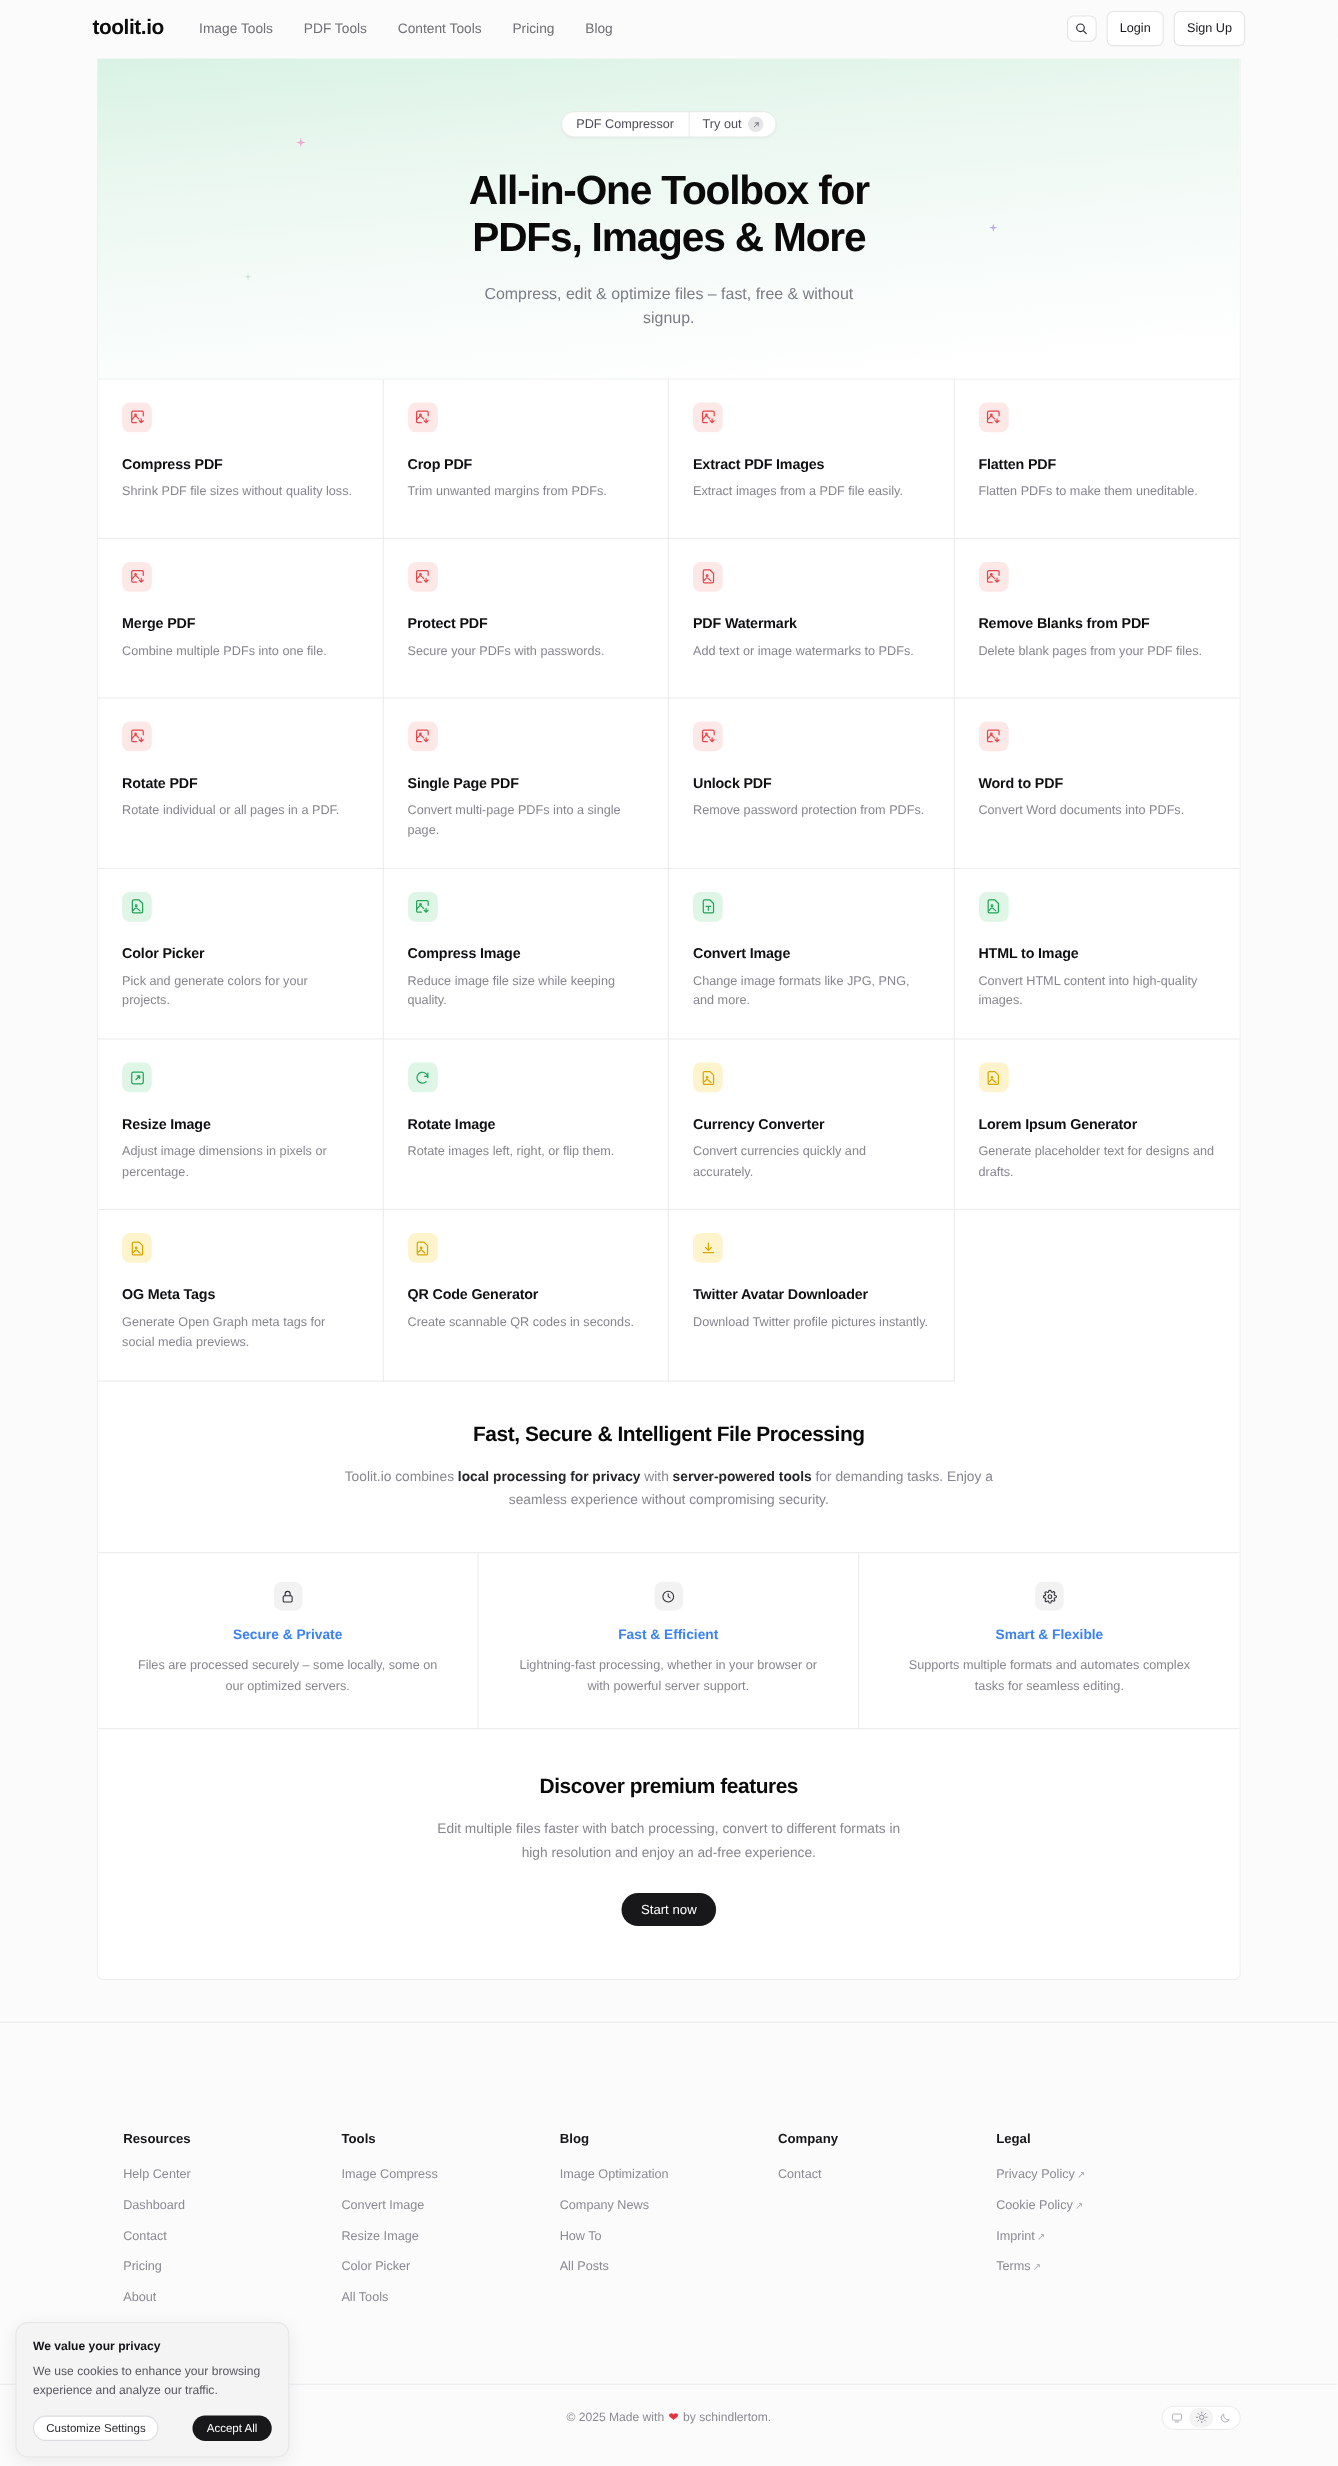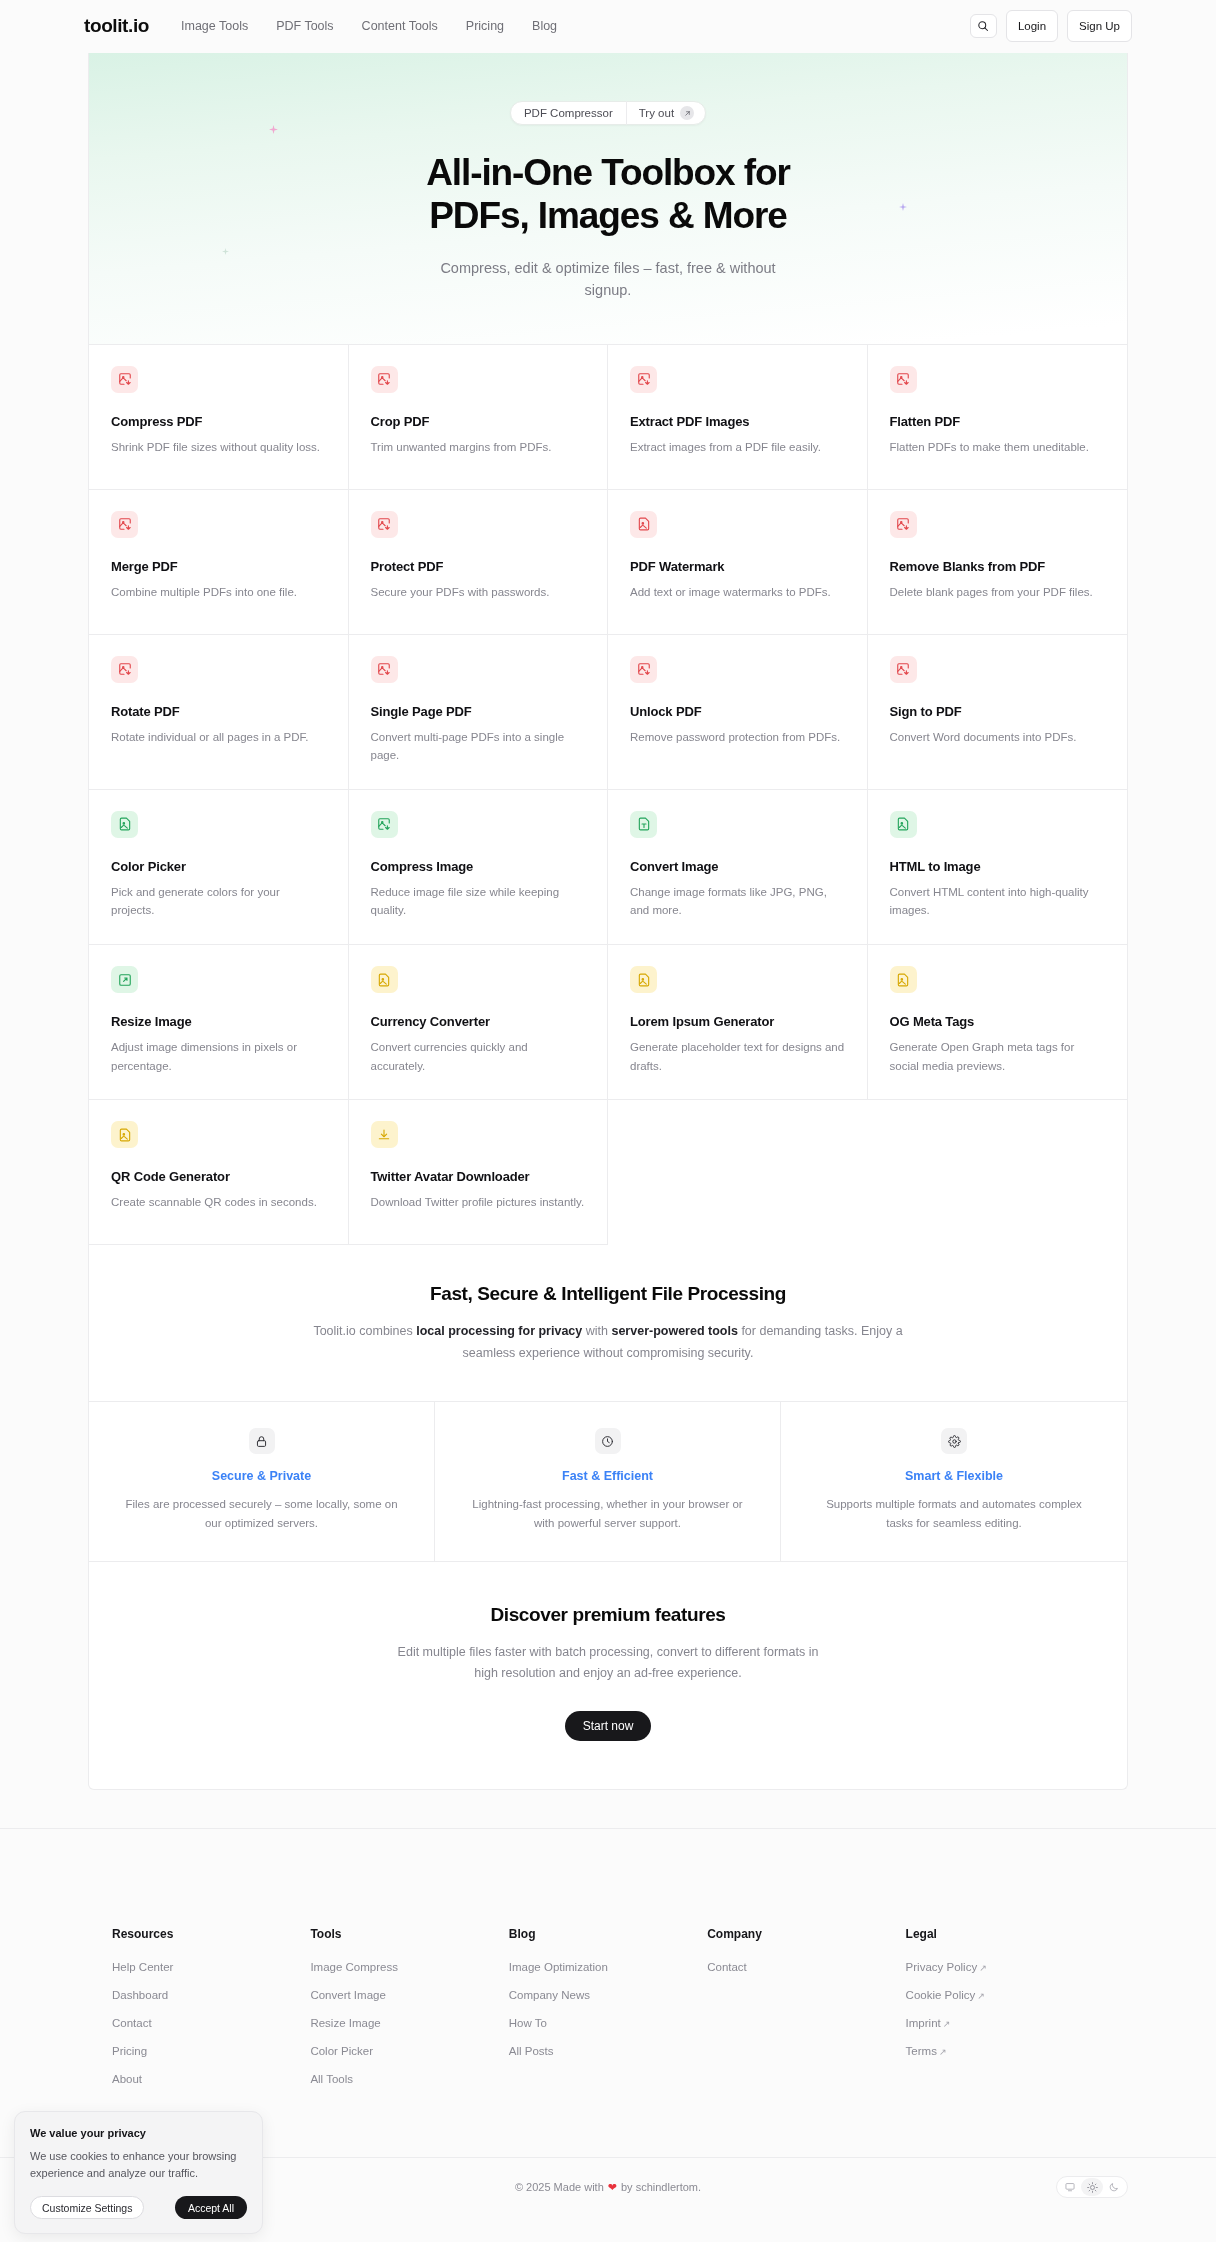--- a/index.html
+++ b/index.html
@@ -549,21 +549,21 @@
       </div>
       <div class="tool-card">
         <div class="tool-icon rose">
           <svg width="14" height="14" viewBox="0 0 24 24" fill="none" stroke="#e2464b" stroke-width="1.9" stroke-linecap="round" stroke-linejoin="round">
             <path d="M10.3 21H5a2 2 0 01-2-2V5a2 2 0 012-2h14a2 2 0 012 2v5.3"></path>
             <circle cx="9" cy="9" r="1.2"></circle>
             <path d="M21 15v6m-3-3l3 3 3-3" transform="translate(-3.2,0)"></path>
             <path d="M3 16l4.5-4.5a2 2 0 012.8 0L14 15"></path>
           </svg>
         </div>
-        <div class="tool-title">Sign to PDF</div>
+        <div class="tool-title">Word to PDF</div>
         <div class="tool-desc">Convert Word documents into PDFs.</div>
       </div>
       <div class="tool-card">
         <div class="tool-icon green">
           <svg width="14" height="14" viewBox="0 0 24 24" fill="none" stroke="#22a35a" stroke-width="1.9" stroke-linecap="round" stroke-linejoin="round">
             <path d="M14.5 2H6a2 2 0 00-2 2v16a2 2 0 002 2h12a2 2 0 002-2V7.5L14.5 2z"></path>
             <circle cx="10" cy="11" r="1.3"></circle>
             <path d="M5.5 18l3.3-3.3a1.6 1.6 0 012.2 0L16 19"></path>
           </svg>
         </div>
@@ -605,20 +605,30 @@
       </div>
       <div class="tool-card">
         <div class="tool-icon green">
           <svg width="14" height="14" viewBox="0 0 24 24" fill="none" stroke="#22a35a" stroke-width="1.9" stroke-linecap="round" stroke-linejoin="round">
             <rect x="3" y="3" width="18" height="18" rx="2.2"></rect>
             <path d="M9.6 14.4L15.4 8.6M15.4 8.6h-4M15.4 8.6v4"></path>
           </svg>
         </div>
         <div class="tool-title">Resize Image</div>
         <div class="tool-desc">Adjust image dimensions in pixels or percentage.</div>
+      </div>
+      <div class="tool-card">
+        <div class="tool-icon green">
+          <svg width="14" height="14" viewBox="0 0 24 24" fill="none" stroke="#22a35a" stroke-width="1.9" stroke-linecap="round" stroke-linejoin="round">
+            <path d="M20.5 11.5a8.5 8.5 0 10-2.6 6.2"></path>
+            <path d="M20.5 4.5v5h-5"></path>
+          </svg>
+        </div>
+        <div class="tool-title">Rotate Image</div>
+        <div class="tool-desc">Rotate images left, right, or flip them.</div>
       </div>
       <div class="tool-card">
         <div class="tool-icon amber">
           <svg width="14" height="14" viewBox="0 0 24 24" fill="none" stroke="#d6a700" stroke-width="1.9" stroke-linecap="round" stroke-linejoin="round">
             <path d="M14.5 2H6a2 2 0 00-2 2v16a2 2 0 002 2h12a2 2 0 002-2V7.5L14.5 2z"></path>
             <circle cx="10" cy="11" r="1.3"></circle>
             <path d="M5.5 18l3.3-3.3a1.6 1.6 0 012.2 0L16 19"></path>
           </svg>
         </div>
         <div class="tool-title">Currency Converter</div>

